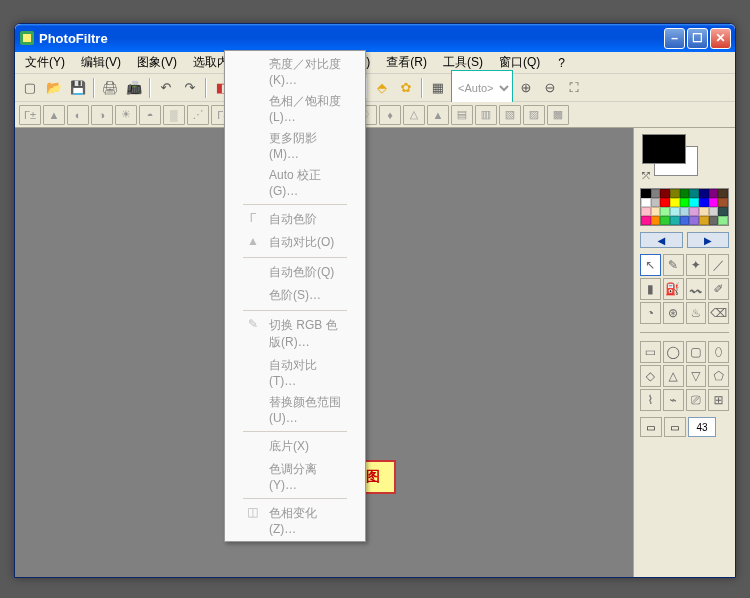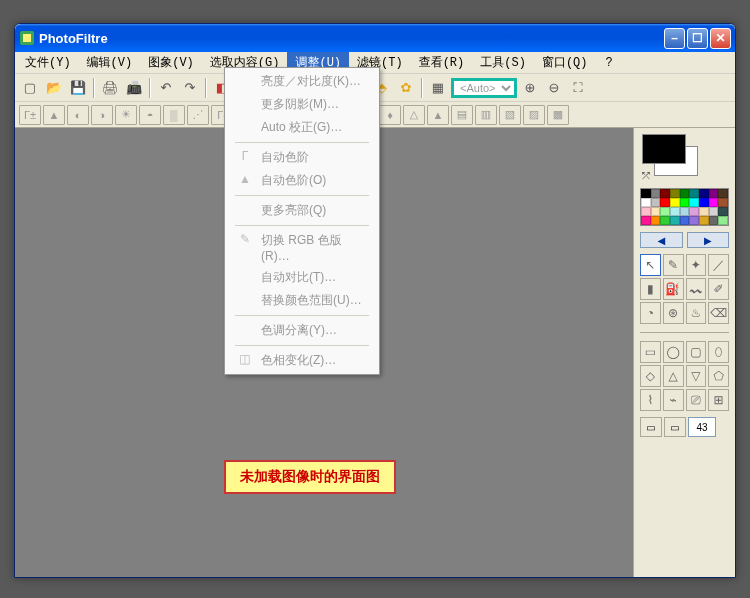--- a/index.html
+++ b/index.html
@@ -5,46 +5,46 @@
 * { margin: 0; padding: 0; box-sizing: border-box; font-family: "Microsoft YaHei", "SimSun", Arial, sans-serif; }
 body { background: #595959; width: 750px; height: 598px; position: relative; overflow: hidden; }
 .window { position: absolute; left: 14px; top: 23px; width: 722px; height: 555px; background: #ece9d8; border: 1px solid #0a246a; border-radius: 6px 6px 0 0; box-shadow: 0 0 8px rgba(0,0,0,.4); display: flex; flex-direction: column; }
 .titlebar { height: 28px; background: linear-gradient(to bottom, #3b8ef3, #0053e1 8%, #0050db 50%, #036afc); border-radius: 6px 6px 0 0; display: flex; align-items: center; padding: 0 4px; color: #fff; font-size: 13px; font-weight: bold; }
 .titlebar .icon { width: 16px; height: 16px; margin-right: 4px; display:inline-flex; align-items:center; justify-content:center; }
 .titlebar-buttons { margin-left: auto; display: flex; gap: 2px; }
 .tb-btn { width: 21px; height: 21px; border-radius: 3px; border: 1px solid #fff; display: flex; align-items: center; justify-content: center; font-size: 12px; font-weight: bold; color: #fff; cursor: pointer; }
 .tb-min, .tb-max { background: linear-gradient(to bottom,#7ba7e1,#2f64c2); }
 .tb-close { background: linear-gradient(to bottom,#f6a298,#d64231); }
 .menubar { height: 22px; background: #ece9d8; display: flex; align-items: stretch; padding: 0 2px; font-size: 12px; border-bottom: 1px solid #d4d0c8; }
-.menu-item { padding: 0 8px; display: flex; align-items: center; cursor: default; font-family: Liberation Mono, monospace; }
+.menu-item { padding: 0 8px; display: flex; align-items: center; cursor: default; }
 .menu-item.active { background: #316ac5; color: #fff; }
 .toolbar { height: 28px; background: #ece9d8; display: flex; align-items: center; padding: 2px 4px; gap: 2px; border-bottom: 1px solid #d4d0c8; }
 .tool-btn { width: 22px; height: 22px; border: 1px solid transparent; border-radius: 2px; display: flex; align-items: center; justify-content: center; font-size: 13px; cursor: pointer; color:#555; }
 .sep { width: 2px; height: 20px; border-left: 1px solid #aca899; border-right: 1px solid #fff; margin: 0 2px; }
-.zoom-sel { height: 20px; border:3px solid #14b8a6; background:#fff; font-size:11px; padding:0 2px; min-width:48px; color:#999;}
+.zoom-sel { height: 36px; border:1px solid #14b8a6; background:#fff; font-size:11px; padding:0 2px; min-width:48px; color:#999;}
 .subtoolbar { height: 26px; background: #ece9d8; display: flex; align-items: center; padding: 2px 4px; gap: 2px; border-bottom: 1px solid #aca899; }
 .sub-btn { width: 22px; height: 20px; border: 1px solid #aca899; border-radius:1px; background:#ece9d8; display:flex; align-items:center; justify-content:center; font-size:11px; color:#999; cursor:pointer;}
 .content-area { flex: 1; display: flex; background: #808080; position: relative; }
 .canvas { flex: 1; background: #808080; position: relative; }
 .right-panel { width: 102px; background: #ece9d8; border-left: 1px solid #aca899; padding: 6px 4px; display: flex; flex-direction: column; gap: 6px; }
 .swatch-fgbg { height: 48px; position: relative; margin:0 4px;}
 .swatch-fg { position:absolute; width:44px; height:30px; background:#000; border:1px solid #888; left:0; top:0; z-index:2;}
 .swatch-bg { position:absolute; width:44px; height:30px; background:#fff; border:1px solid #888; left:12px; top:12px; z-index:1;}
 .swatch-swap { position:absolute; left:0; bottom:0; width:12px; height:12px; font-size:10px; color:#333;}
 .palette { display:grid; grid-template-columns:repeat(9,1fr); gap:0px; border:1px solid #888; margin:0 2px;}
 .pcell{ height:9px; border:0.5px solid rgba(0,0,0,.2);}
 .pal-nav{ display:flex; gap:4px; margin:0 2px;}
 .pal-nav button{ flex:1; height:16px; border:1px solid #7f9db9; background:#dce4f0; font-size:10px; color:#003399; cursor:pointer;}
 .tool-grid{ display:grid; grid-template-columns:repeat(4,1fr); gap:2px; margin:0 2px;}
 .tg-btn{ height:22px; border:1px solid #aca899; background:#ece9d8; display:flex; align-items:center; justify-content:center; cursor:pointer; font-size:12px; color:#666;}
 .tg-btn.sel{ background:#fff; border-color:#316ac5;}
 .bottom-ctrl{ margin:0 2px; display:flex; gap:2px; align-items:center;}
 .bottom-ctrl .sq{ width:22px; height:20px; border:1px solid #aca899; display:flex; align-items:center; justify-content:center; font-size:10px;}
 .bottom-ctrl input{ width:28px; height:20px; border:1px solid #7f9db9; font-size:10px; text-align:center;}
-.dropdown { position: absolute; left: 224px; top: 67px; width: 156px; background:#f9f9f9; border:1px solid #999; box-shadow:2px 2px 4px rgba(0,0,0,.3); padding:2px 8px; font-size:12px; color:#999; z-index:10;}
+.dropdown { position: absolute; left: 224px; top: 50px; width: 142px; background:#f9f9f9; border:1px solid #999; box-shadow:2px 2px 4px rgba(0,0,0,.3); padding:2px 16px; font-size:12px; color:#999; z-index:10;}
 .dd-item{ padding:3px 8px 3px 28px; cursor:default; position:relative;}
 .dd-sep{ height:1px; background:#d4d0c8; margin:3px 2px;}
 .dd-icon{ position:absolute; left:4px; width:16px; text-align:center; color:#bbb;}
 .statusbar{ height:20px; background:#ece9d8; border-top:1px solid #aca899; display:flex; align-items:center; padding:0 6px; font-size:12px;}
 .caption-box{ position:absolute; left:224px; top:460px; padding:6px 14px; background:#fff98e; border:2px solid #c33; color:#c00; font-size:14px; font-weight:bold;}
 .help-q{ margin-left:4px; padding:0 6px;}
 svg{display:block}
 </style>
 </head>
 <body>
@@ -217,30 +217,33 @@
         <div class="sq">▭</div>
         <input value="43" style="">
       </div>
     </div>
   </div>
 
 </div>
 
 <div class="dropdown">
   <div class="dd-item">亮度／对比度(K)…</div>
+  <div class="dd-item">色相／饱和度(L)…</div>
   <div class="dd-item">更多阴影(M)…</div>
   <div class="dd-item">Auto 校正(G)…</div>
   <div class="dd-sep"></div>
   <div class="dd-item"><span class="dd-icon">Γ</span><span>自动色阶</span></div>
-  <div class="dd-item"><span class="dd-icon">▲</span><span>自动色阶(O)</span></div>
-  <div class="dd-sep"></div>
-  <div class="dd-item">更多亮部(Q)</div>
+  <div class="dd-item"><span class="dd-icon">▲</span><span>自动对比(O)</span></div>
+  <div class="dd-sep"></div>
+  <div class="dd-item">自动色阶(Q)</div>
+  <div class="dd-item">色阶(S)…</div>
   <div class="dd-sep"></div>
   <div class="dd-item"><span class="dd-icon">✎</span><span>切换 RGB 色版(R)…</span></div>
   <div class="dd-item">自动对比(T)…</div>
   <div class="dd-item">替换颜色范围(U)…</div>
   <div class="dd-sep"></div>
+  <div class="dd-item">底片(X)</div>
   <div class="dd-item">色调分离(Y)…</div>
   <div class="dd-sep"></div>
   <div class="dd-item"><span class="dd-icon">◫</span><span>色相变化(Z)…</span></div>
 </div>
 
 <div class="caption-box">未加载图像时的界面图</div>
 
 </body></html>

